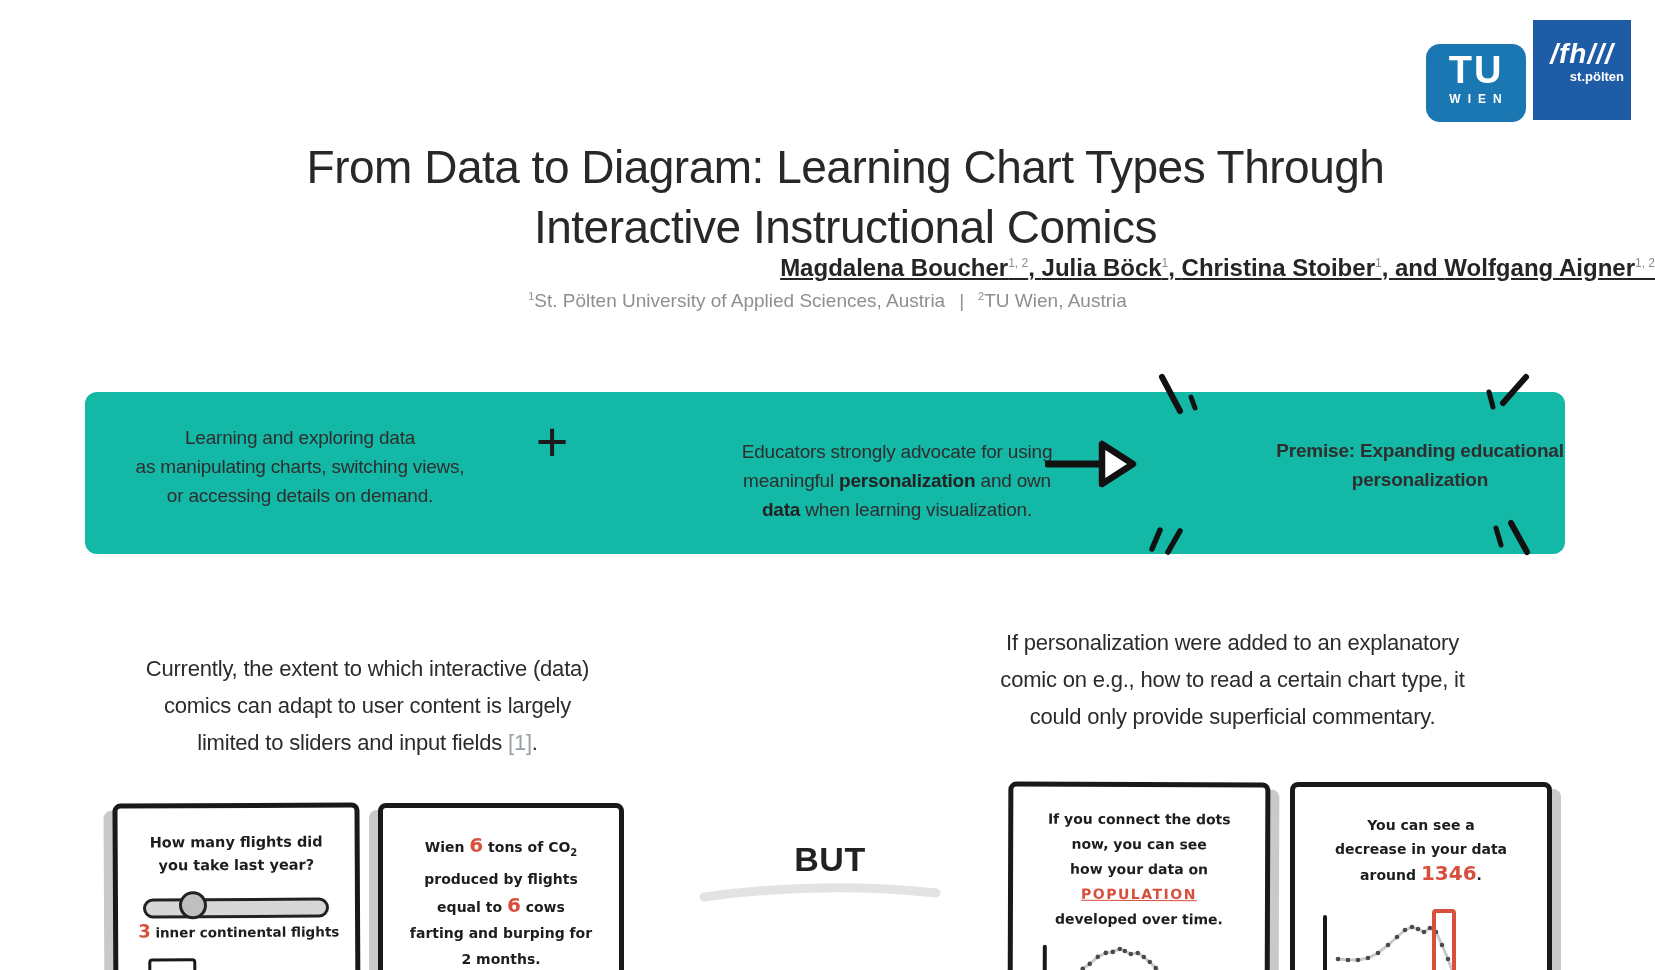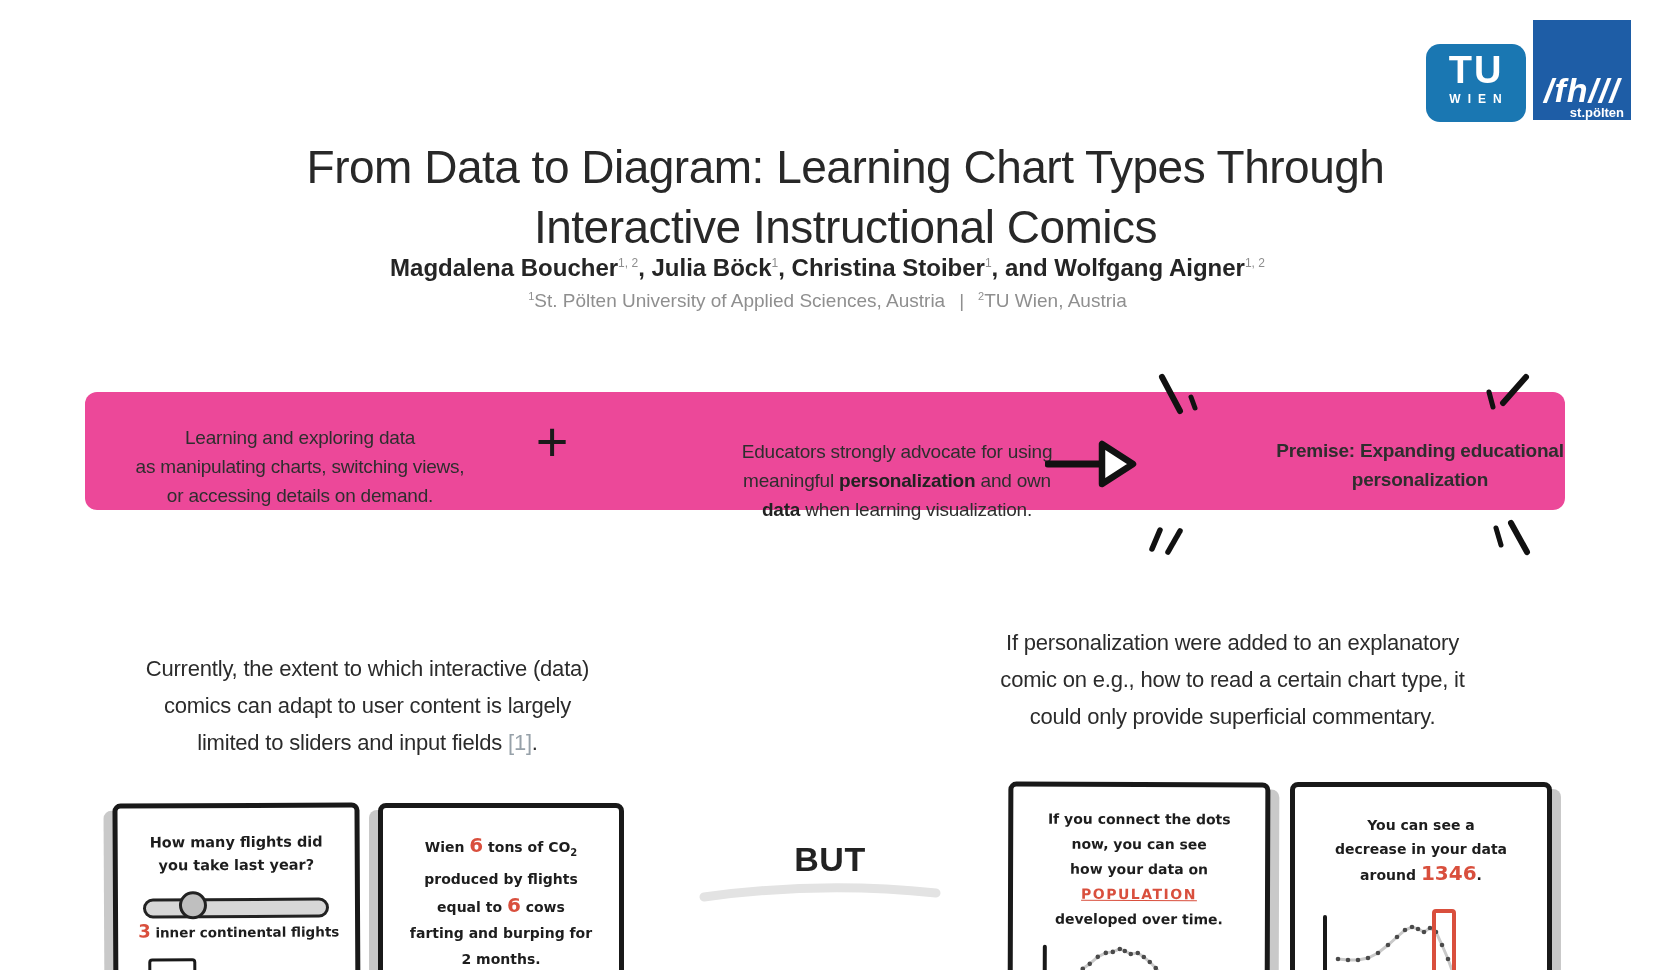--- a/index.html
+++ b/index.html
@@ -11,42 +11,42 @@
   .logo-tu{
     position:absolute; left:1426px; top:44px; width:100px; height:78px;
     background:#1a77b2; border-radius:14px; color:#fff; text-align:center;
   }
   .logo-tu .tu-abbr{font-size:38px; font-weight:700; letter-spacing:2px; margin-top:6px; line-height:40px;}
   .logo-tu .tu-city{font-size:12px; font-weight:700; letter-spacing:7px; margin-top:2px; padding-left:6px;}
   .logo-fh{
     position:absolute; left:1533px; top:20px; width:98px; height:100px;
     background:#1e5da6; color:#fff;
   }
-  .logo-fh .fh-mark{font-size:34px; font-weight:700; font-style:italic; text-align:center; margin-top:56px; letter-spacing:1px; line-height:28px;}
+  .logo-fh .fh-mark{font-size:28px; font-weight:700; font-style:italic; text-align:center; margin-top:20px; letter-spacing:1px; line-height:28px;}
   .logo-fh .fh-name{font-size:13px; font-weight:700; text-align:right; padding-right:7px; margin-top:1px;}
   
   .title{
     position:absolute; left:0; right:0; top:106px; text-align:center;
     font-size:46px; line-height:60px; font-weight:400; letter-spacing:-0.5px; color:#282828;padding-left:36px;
   }
   .authors{
-    position:absolute; left:0; right:0; top:254px; text-align:center;
-    font-size:24px; font-weight:700; color:#252525;
+    position:absolute; left:0; right:0; top:254px; text-align:right;
+    font-size:24px; font-weight:700; color:#252525;text-decoration:underline;
   }
   .authors sup{font-size:12px; color:#8d8d8d; font-weight:400;}
   .affiliations{
     position:absolute; left:0; right:0; top:290px; text-align:center;
     font-size:19px; color:#8f8f8f; font-weight:400;
   }
   .affiliations sup{font-size:11px;}
   .affiliations .aff-sep{margin:0 14px;}
   
   .banner{
-    position:absolute; left:85px; top:392px; width:1480px; height:118px;
-    background:#ec4899; border-radius:12px;
+    position:absolute; left:85px; top:392px; width:1480px; height:162px;
+    background:#14b8a6; border-radius:12px;
   }
   .banner .block{position:absolute; text-align:center; font-size:19px; line-height:29px; color:#2e2e2e; letter-spacing:-0.2px;}
   .banner .block b{font-weight:700; color:#222;}
   .block1{left:0px; top:31px; width:430px;}
   .block2{left:612px; top:45px; width:400px;}
   .block3{left:1165px; top:44px; width:340px; font-weight:700; font-size:20px; line-height:30px; color:#1f1f1f;}
   .plus-sign{
     position:absolute; left:437px; top:22px; width:60px; text-align:center;
     font-size:56px; font-weight:400; color:#1a1a1a; line-height:56px;
   }

